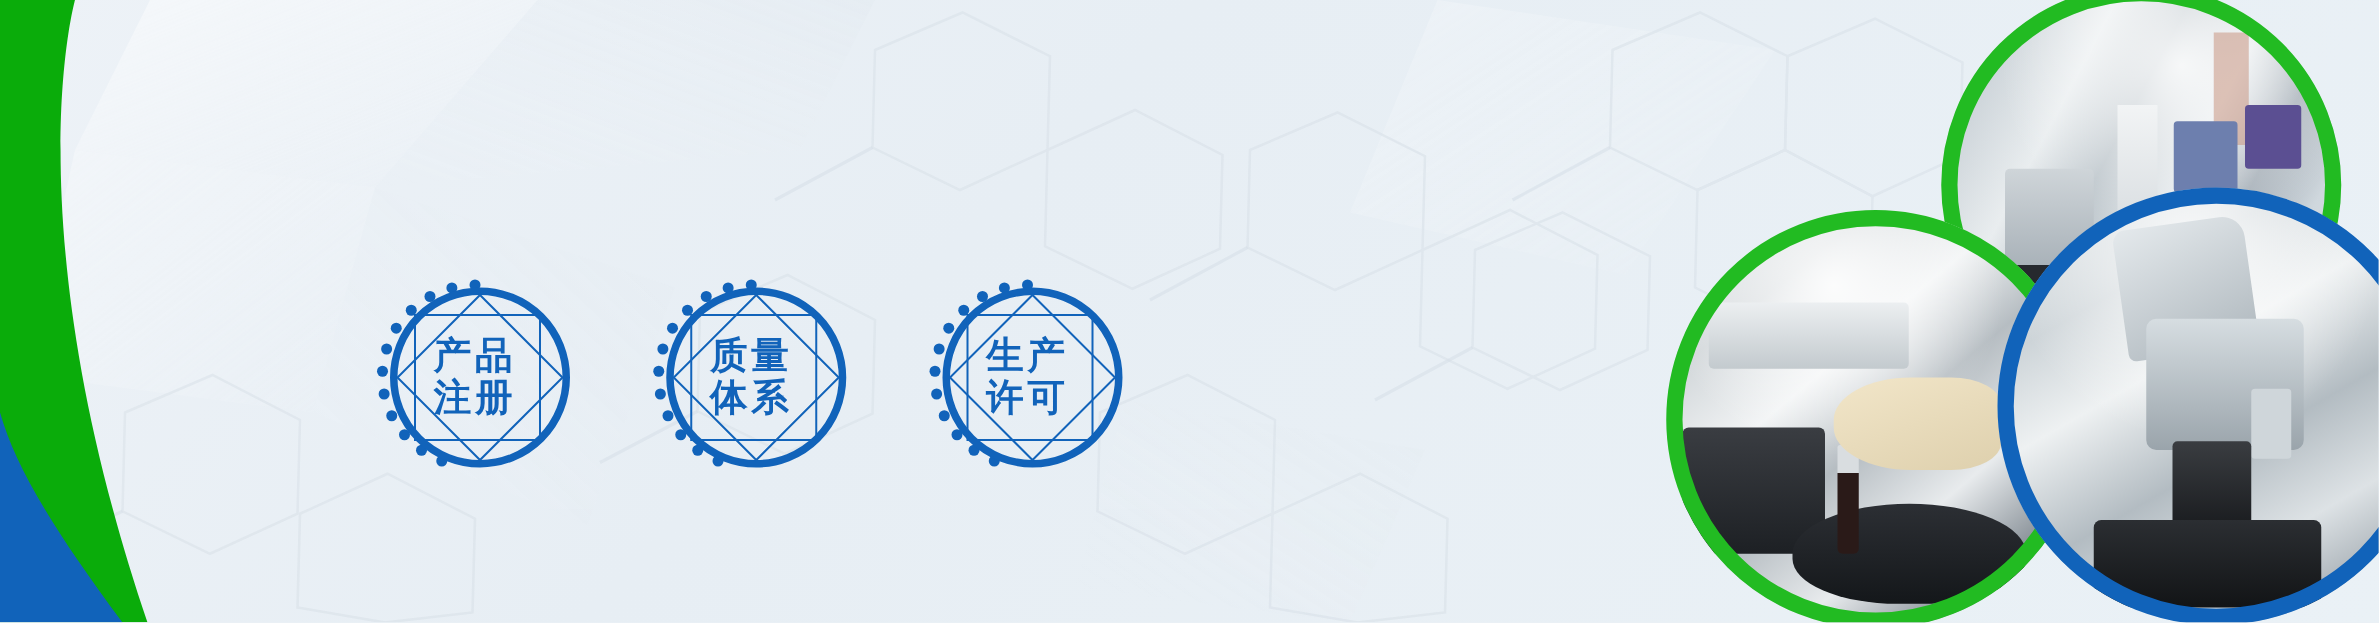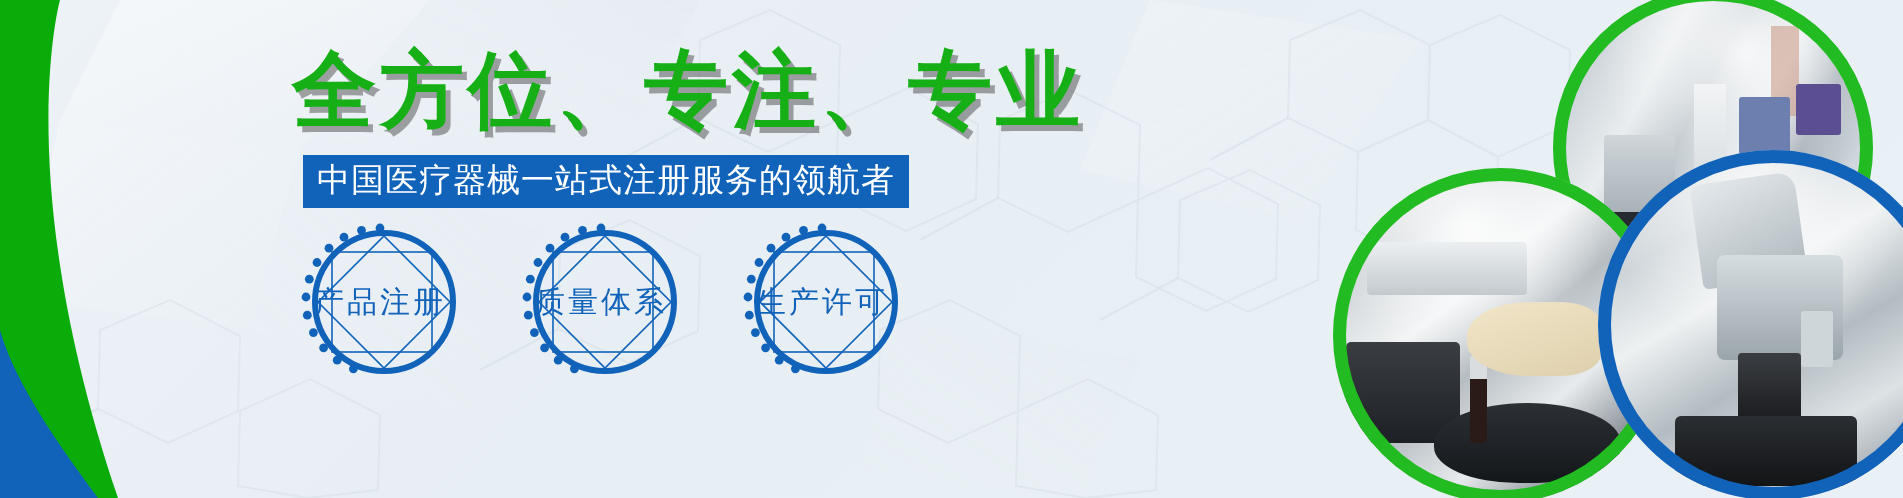--- a/index.html
+++ b/index.html
@@ -36,22 +36,22 @@
     font-size:33px;line-height:1.12;letter-spacing:1px;white-space:nowrap;
     font-family:"DejaVu Sans","Liberation Sans",sans-serif;
   }
 
   
   .badges{position:absolute;left:300px;top:222px;display:flex;gap:61px;}
   .badge{position:relative;width:160px;height:160px;}
   .badge svg{position:absolute;left:0;top:0;}
   .badge-label{
     position:absolute;left:0;top:0;width:160px;height:160px;
-    display:flex;flex-direction:row;align-items:center;justify-content:center;
-    color:#1163ba;font-weight:normal;font-size:30px;line-height:1.12;
+    display:flex;flex-direction:column;align-items:center;justify-content:center;
+    color:#1163ba;font-weight:bold;font-size:30px;line-height:1.12;
     letter-spacing:3px;
     font-family:"DejaVu Sans","Liberation Sans",sans-serif;
   }
   .badge-label span{display:block;}
 
   
   .photos{position:absolute;right:0;top:0;width:760px;height:498px;}
   .pcircle{position:absolute;border-radius:50%;overflow:hidden;}
   .pring{position:absolute;border-radius:50%;}
   .pimg{position:absolute;inset:0;border-radius:50%;}
@@ -144,25 +144,21 @@
       <path d="M558,329 L480,370"></path>
       <path d="M98,409 L30,440"></path>
     </g>
   </svg>
 
   <svg class="left-art" width="230" height="498" viewBox="0 0 230 498" aria-hidden="true">
     <path d="M0,0 L60,0 C60,0 10,180 118,498 L0,498 Z" fill="#0aac0a"></path>
     <path d="M0,330 L0,498 L98,498 C40,420 12,372 0,330 Z" fill="#1163ba"></path>
   </svg>
 
-  <div class="headline-wrap">
-    <div class="headline">全方位、专注、专业</div>
-  </div>
-
-  <div class="subtitle-bar">中国医疗器械一站式注册服务的领航者</div>
+
 
   <div class="badges">
 
     <div class="badge">
       <svg width="160" height="160" viewBox="0 0 160 160" aria-hidden="true">
         <g fill="#1163ba">
           <circle cx="80" cy="6" r="4.4"></circle>
             <circle cx="61.5" cy="8.3" r="4.4"></circle>
             <circle cx="44" cy="15.2" r="4.4"></circle>
           <circle cx="29" cy="26.2" r="4.4"></circle>

